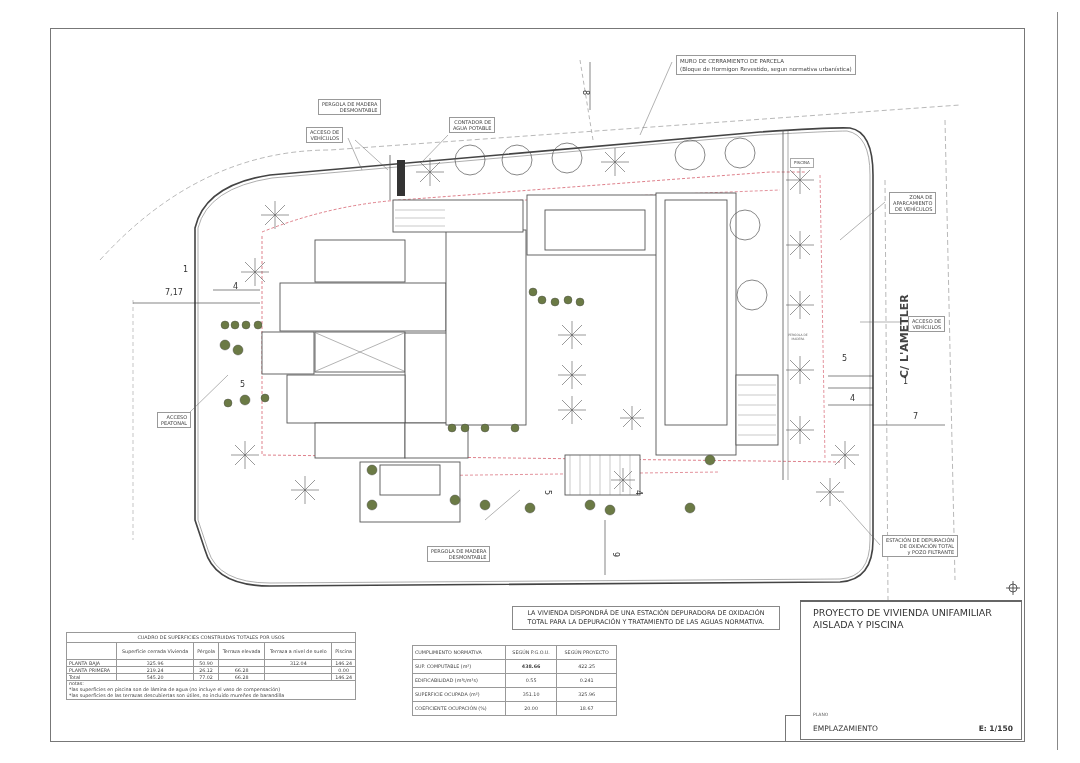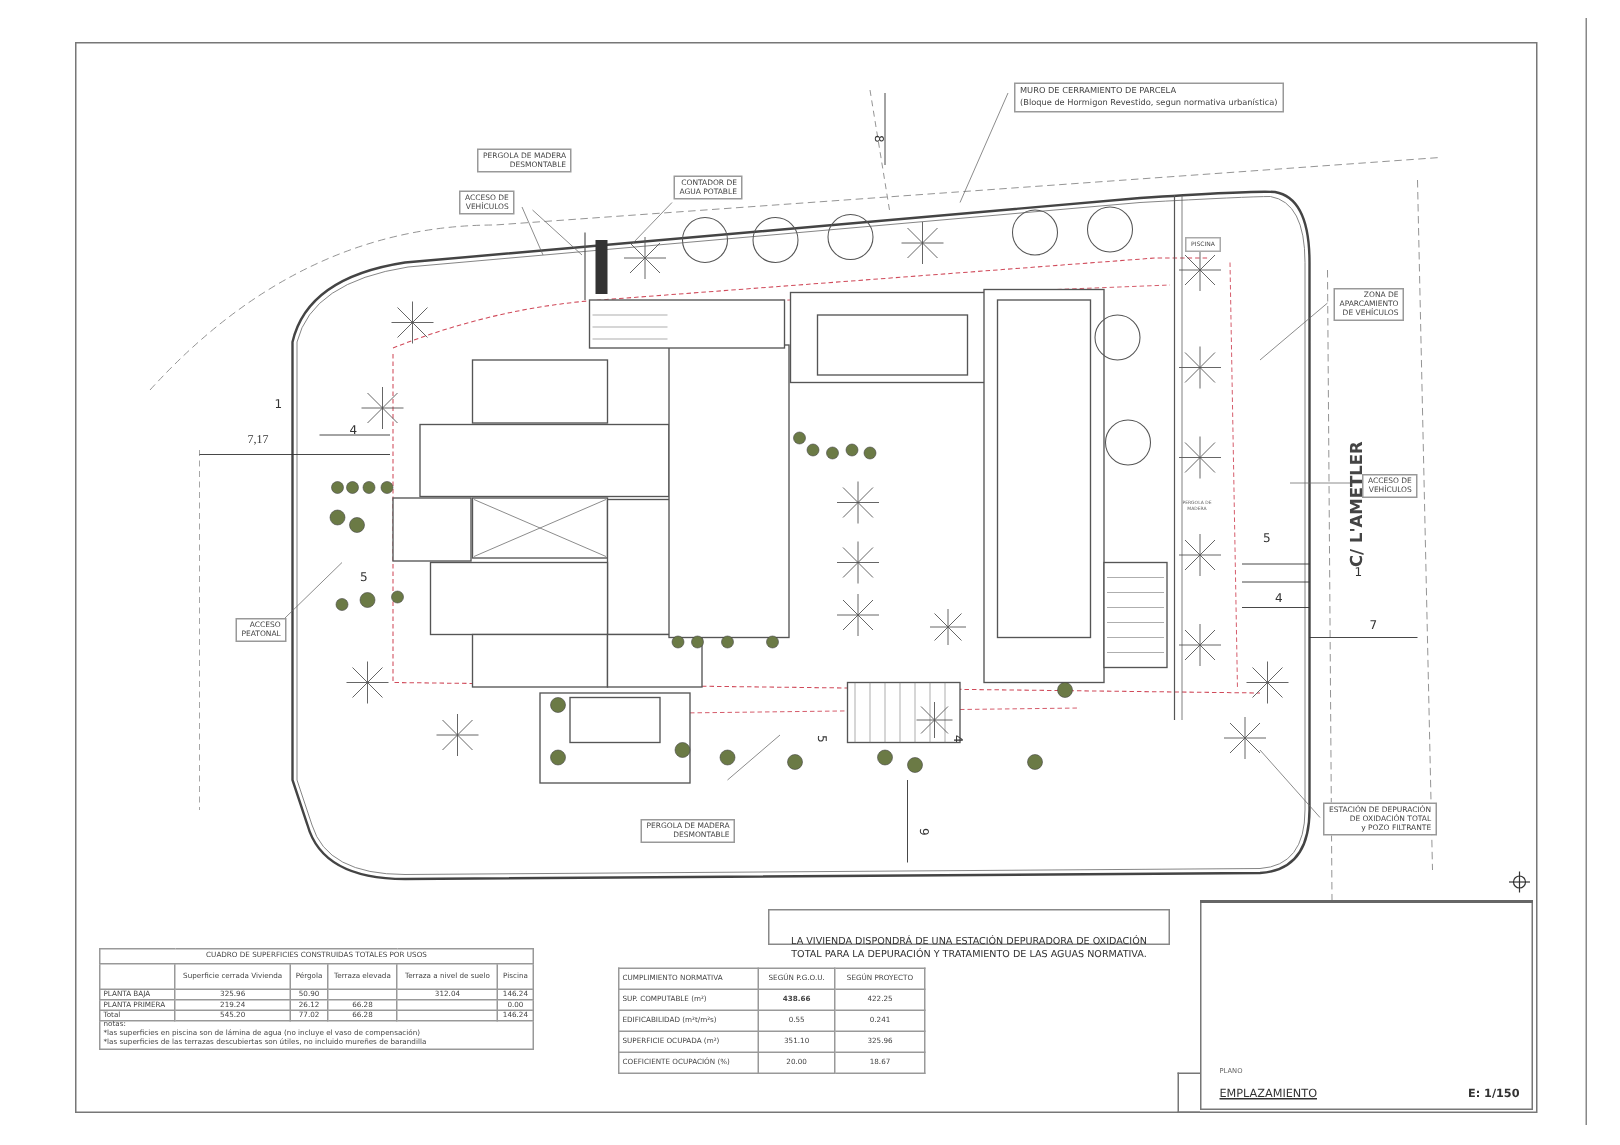--- a/index.html
+++ b/index.html
@@ -1,25 +1,25 @@
 <!DOCTYPE html>
 <html><head>
 <meta charset="utf-8">
 <style>
   html,body{margin:0;padding:0;background:#fff;}
   body{width:1080px;height:763px;position:relative;overflow:hidden;font-family:"DejaVu Sans",sans-serif;color:#333;}
   .sheet{position:absolute;left:50px;top:28px;width:975px;height:714px;border:1px solid #777;box-sizing:border-box;}
   .edge-line{position:absolute;left:1057px;top:12px;width:1px;height:738px;background:#888;}
   svg.plan{position:absolute;left:0;top:0;}
   .label-box{position:absolute;border:1px solid #999;background:#fff;font-size:5px;line-height:6px;padding:1px 3px;color:#444;text-align:right;white-space:nowrap;}
-  .note-box{position:absolute;left:512px;top:606px;width:268px;height:24px;border:1px solid #888;font-size:6.4px;line-height:9px;text-align:center;color:#333;padding-top:16px;box-sizing:border-box;}
+  .note-box{position:absolute;left:512px;top:606px;width:268px;height:24px;border:1px solid #888;font-size:6.4px;line-height:9px;text-align:center;color:#333;padding-top:2px;box-sizing:border-box;}
   .title-block{position:absolute;left:800px;top:600px;width:222px;height:140px;border:1px solid #777;box-sizing:border-box;}
   .title-block .title{position:absolute;left:12px;top:6px;font-size:9.5px;line-height:12px;color:#333;}
   .title-block .plano-label{position:absolute;left:12px;top:111px;font-size:4.5px;color:#666;}
-  .title-block .plano-name{position:absolute;left:12px;top:123px;font-size:7.5px;color:#333;text-decoration:underline;}
+  .title-block .plano-name{position:absolute;left:12px;top:123px;font-size:7.5px;color:#333;}
   .title-block .scale{position:absolute;right:8px;top:123px;font-size:7.5px;color:#333;font-weight:bold;}
   .top-bar{position:absolute;left:800px;top:600px;width:222px;height:2px;background:#666;}
   .small-box{position:absolute;left:785px;top:715px;width:14px;height:25px;border:1px solid #777;border-right:none;}
   table{border-collapse:collapse;font-size:4.8px;color:#444;}
   table td,table th{border:1px solid #999;padding:0 2px;font-weight:normal;text-align:center;}
   .surf-table{position:absolute;left:66px;top:632px;width:290px;}
   .surf-table .cap td{height:9px;}
   .surf-table .hdr td{height:16px;}
   .surf-table tr.row td{height:6px;}
   .surf-table td.left{text-align:left;}
@@ -269,21 +269,21 @@
 <div class="label-box" style="left:790px;top:158px;font-size:4px;border:1px solid #aaa;">
   <div>PISCINA</div>
 </div>
 <div class="tiny" style="left:778px;top:333px;width:40px;">
   <div>PERGOLA DE</div>
   <div>MADERA</div>
 </div>
 
 <div class="street">C/ L'AMETLER</div>
 
-<div class="dim" style="left:165px;top:288px;font-family:Liberation Serif, serif;">7,17</div>
+<div class="dim" style="left:165px;top:288px;">7,17</div>
 <div class="dim" style="left:183px;top:265px;">1</div>
 <div class="dim" style="left:233px;top:282px;">4</div>
 <div class="dim" style="left:240px;top:380px;">5</div>
 <div class="dim" style="left:842px;top:354px;">5</div>
 <div class="dim" style="left:903px;top:377px;">1</div>
 <div class="dim" style="left:850px;top:394px;">4</div>
 <div class="dim" style="left:913px;top:412px;">7</div>
 <div class="dim" style="left:583px;top:88px;transform:rotate(90deg);">8</div>
 <div class="dim" style="left:613px;top:550px;transform:rotate(90deg);">9</div>
 <div class="dim" style="left:545px;top:488px;transform:rotate(90deg);">5</div>
@@ -366,17 +366,21 @@
   <tr>
     <td class="left">COEFICIENTE OCUPACIÓN   (%)</td>
     <td>20.00</td>
     <td>18.67</td>
   </tr>
 </tbody>
   </table>
 
 <div class="small-box"></div>
 <div class="title-block">
+  <div class="title">
+    <div>PROYECTO  DE VIVIENDA UNIFAMILIAR</div>
+    <div>AISLADA Y PISCINA</div>
+  </div>
   <div class="plano-label">PLANO</div>
   <div class="plano-name">EMPLAZAMIENTO</div>
   <div class="scale">E: 1/150</div>
 </div>
 <div class="top-bar"></div>
 
 </body></html>

